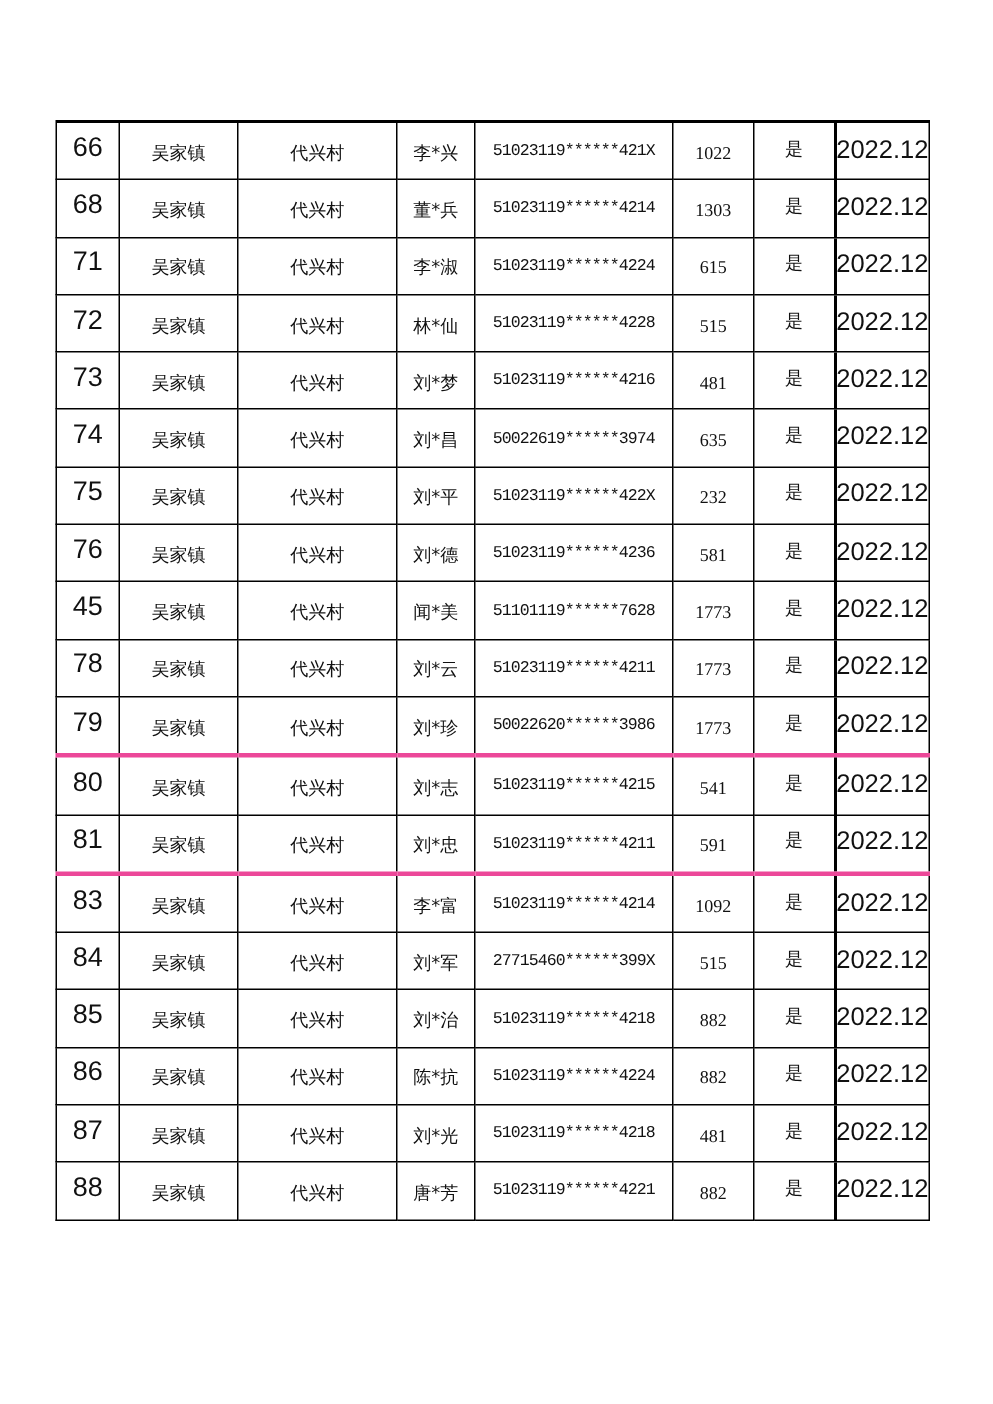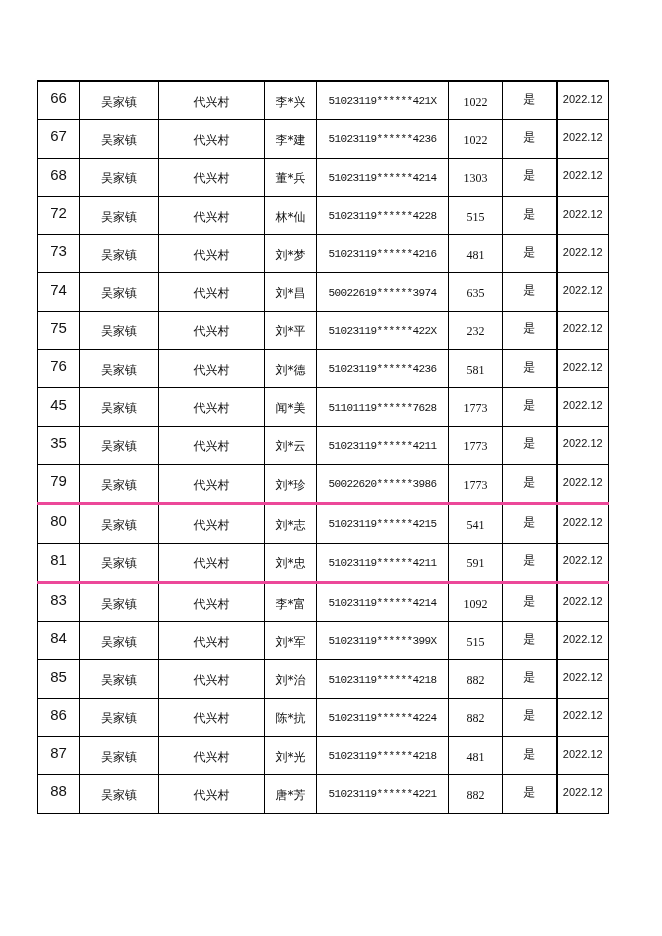--- a/index.html
+++ b/index.html
@@ -2,26 +2,26 @@
 <html><head>
   <meta charset="utf-8">
   <style>
     html, body { margin: 0; padding: 0; background: #ffffff; }
     body { width: 662px; height: 936px; position: relative; overflow: hidden;
            font-family: "DejaVu Sans", "Liberation Sans", sans-serif; color: #111; }
     #sheet { position: absolute; left: 37px; top: 80px; border-collapse: collapse;
              table-layout: fixed; border-top: 2px solid #000; border-bottom: 1.5px solid #000; }
     #sheet td { border: 1px solid #000; height: 31.3px; padding: 0; text-align: center;
                 vertical-align: middle; font-size: 12px; line-height: 1; white-space: nowrap; overflow: hidden; }
-    #sheet td.c-no { font-family: "Liberation Sans", sans-serif; font-size: 15px; padding-bottom: 6px; }
+    #sheet td.c-no { font-family: "Liberation Sans", sans-serif; font-size: 18px; padding-bottom: 6px; }
     #sheet td.c-town, #sheet td.c-village, #sheet td.c-name { font-size: 12px; padding-top: 2px; }
     #sheet td.c-id { font-family: "Liberation Mono", "DejaVu Sans Mono", monospace; font-size: 11px; letter-spacing: -0.6px; padding-top: 2px; }
     #sheet td.c-amt { font-family: "Liberation Serif", serif; font-size: 12px; padding-top: 2px; }
     #sheet td.c-flag { font-size: 12px; padding-bottom: 4px; }
-    #sheet td.c-date { font-family: "Liberation Sans", sans-serif; font-size: 11px; border-left: 2px solid #000; padding-bottom: 3px; }
+    #sheet td.c-date { font-family: "Liberation Sans", sans-serif; font-size: 17px; border-left: 2px solid #000; padding-bottom: 3px; }
     #sheet tr.thick-top td { border-top: 3px solid #ec4899; }
   </style>
 </head>
 <body>
 
 <table id="sheet">
   <colgroup>
     <col style="width:42px">
     <col style="width:79px">
     <col style="width:106px">
@@ -36,40 +36,40 @@
     <td class="c-no">66</td>
     <td class="c-town">吴家镇</td>
     <td class="c-village">代兴村</td>
     <td class="c-name">李*兴</td>
     <td class="c-id">51023119******421X</td>
     <td class="c-amt">1022</td>
     <td class="c-flag">是</td>
     <td class="c-date">2022.12</td>
   </tr>
       <tr>
-    <td class="c-no">67</td>
-    <td class="c-town">吴家镇</td>
-    <td class="c-village">代兴村</td>
-    <td class="c-name">李*建</td>
-    <td class="c-id">51023119******4236</td>
-    <td class="c-amt">1022</td>
-    <td class="c-flag">是</td>
-    <td class="c-date">2022.12</td>
-  </tr>
-      <tr>
     <td class="c-no">68</td>
     <td class="c-town">吴家镇</td>
     <td class="c-village">代兴村</td>
     <td class="c-name">董*兵</td>
     <td class="c-id">51023119******4214</td>
     <td class="c-amt">1303</td>
     <td class="c-flag">是</td>
     <td class="c-date">2022.12</td>
   </tr>
       <tr>
+    <td class="c-no">71</td>
+    <td class="c-town">吴家镇</td>
+    <td class="c-village">代兴村</td>
+    <td class="c-name">李*淑</td>
+    <td class="c-id">51023119******4224</td>
+    <td class="c-amt">615</td>
+    <td class="c-flag">是</td>
+    <td class="c-date">2022.12</td>
+  </tr>
+      <tr>
     <td class="c-no">72</td>
     <td class="c-town">吴家镇</td>
     <td class="c-village">代兴村</td>
     <td class="c-name">林*仙</td>
     <td class="c-id">51023119******4228</td>
     <td class="c-amt">515</td>
     <td class="c-flag">是</td>
     <td class="c-date">2022.12</td>
   </tr>
       <tr>
@@ -116,21 +116,21 @@
     <td class="c-no">45</td>
     <td class="c-town">吴家镇</td>
     <td class="c-village">代兴村</td>
     <td class="c-name">闻*美</td>
     <td class="c-id">51101119******7628</td>
     <td class="c-amt">1773</td>
     <td class="c-flag">是</td>
     <td class="c-date">2022.12</td>
   </tr>
       <tr>
-    <td class="c-no">35</td>
+    <td class="c-no">78</td>
     <td class="c-town">吴家镇</td>
     <td class="c-village">代兴村</td>
     <td class="c-name">刘*云</td>
     <td class="c-id">51023119******4211</td>
     <td class="c-amt">1773</td>
     <td class="c-flag">是</td>
     <td class="c-date">2022.12</td>
   </tr>
       <tr>
     <td class="c-no">79</td>
@@ -170,21 +170,21 @@
     <td class="c-id">51023119******4214</td>
     <td class="c-amt">1092</td>
     <td class="c-flag">是</td>
     <td class="c-date">2022.12</td>
   </tr>
       <tr>
     <td class="c-no">84</td>
     <td class="c-town">吴家镇</td>
     <td class="c-village">代兴村</td>
     <td class="c-name">刘*军</td>
-    <td class="c-id">51023119******399X</td>
+    <td class="c-id">27715460******399X</td>
     <td class="c-amt">515</td>
     <td class="c-flag">是</td>
     <td class="c-date">2022.12</td>
   </tr>
       <tr>
     <td class="c-no">85</td>
     <td class="c-town">吴家镇</td>
     <td class="c-village">代兴村</td>
     <td class="c-name">刘*治</td>
     <td class="c-id">51023119******4218</td>

